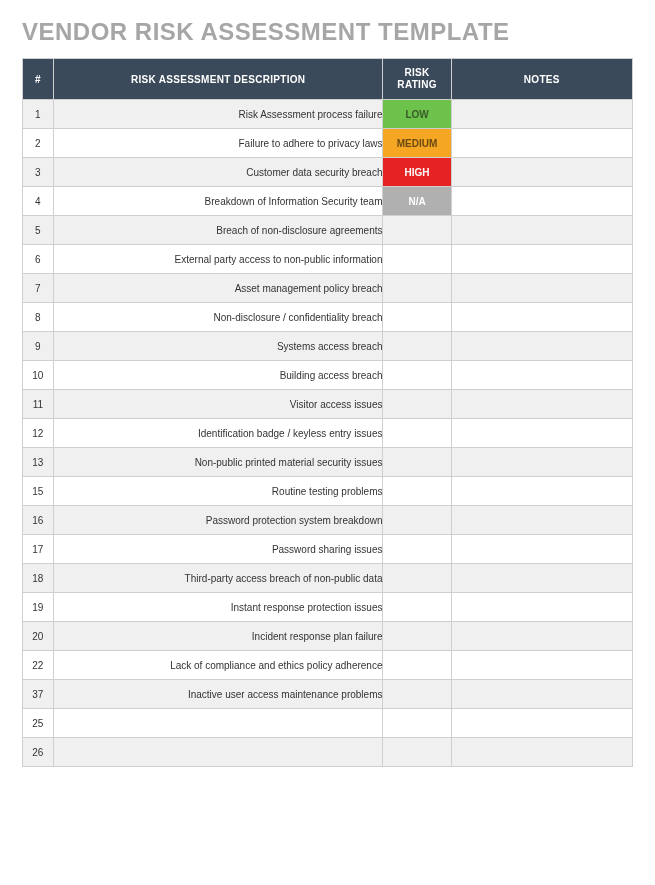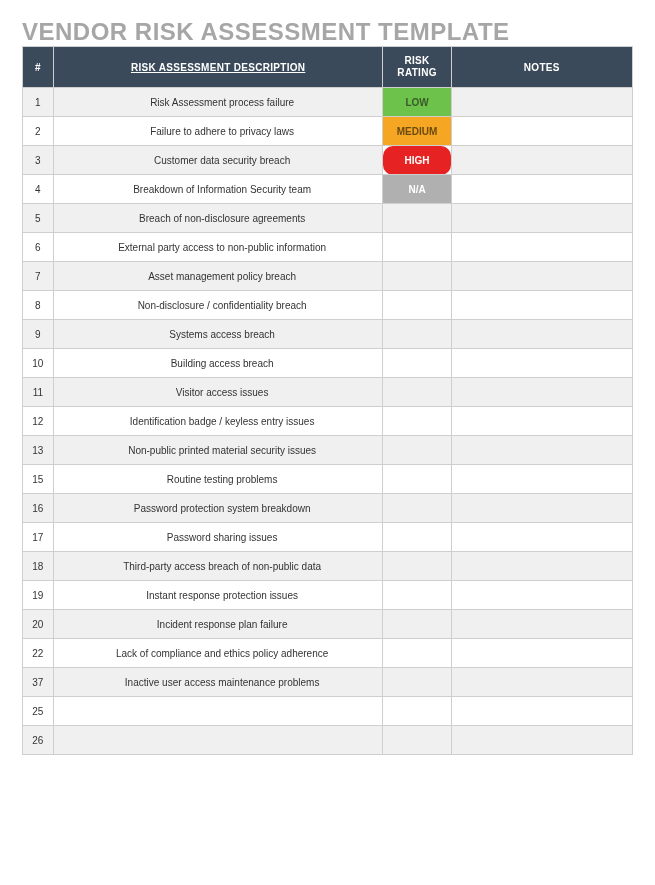--- a/index.html
+++ b/index.html
@@ -7,53 +7,54 @@
       font-family: Arial, Helvetica, sans-serif;
       background: #ffffff;
       width: 655px;
       padding: 18px 22px;
     }
     .title {
       font-size: 24px;
       font-weight: bold;
       color: #a6a6a6;
       letter-spacing: 0.5px;
+      margin-bottom: 12px;
     }
     table {
       width: 100%;
       border-collapse: collapse;
       font-size: 10px;
     }
     thead th {
       background: #3b4a5a;
       color: #ffffff;
       font-weight: bold;
       text-align: center;
       padding: 8px 4px;
       border: 1px solid #cfcfcf;
       font-size: 10px;
       letter-spacing: 0.3px;
     }
     thead th.col-num { width: 28px; }
-    thead th.col-desc { width: 300px; text-decoration: underline; }
+    thead th.col-desc { width: 300px; }
     thead th.col-rating { width: 62px; line-height: 1.2; }
     thead th.col-notes { width: 165px; }
     tbody td {
       border: 1px solid #cfcfcf;
       padding: 0;
       height: 29px;
       vertical-align: middle;
     }
     td.cell-num {
       text-align: center;
       font-size: 10px;
       color: #333;
     }
     td.cell-desc {
-      text-align: center;
+      text-align: right;
       padding-left: 8px;
       font-size: 10px;
       color: #333;
     }
     td.cell-rating {
       text-align: center;
       font-size: 10px;
       font-weight: bold;
       color: #ffffff;
       margin-top: 28px;
@@ -70,21 +71,21 @@
       background: #f0f0f0;
     }
     tbody tr:nth-child(even) .cell-num,
     tbody tr:nth-child(even) .cell-desc,
     tbody tr:nth-child(even) .cell-notes,
     tbody tr:nth-child(even) .cell-rating.empty {
       background: #ffffff;
     }
     .rating-low { background: #6cc24a !important; color: #3a5a2a !important; }
     .rating-medium { background: #f5a623 !important; color: #6b4a10 !important; }
-    .rating-high { background: #e62222 !important; color: #ffffff !important; border-radius: 10px; }
+    .rating-high { background: #e62222 !important; color: #ffffff !important; }
     .rating-na { background: #b0b0b0 !important; color: #ffffff !important; }
   </style>
 </head>
 <body>
 
 <div class="title">VENDOR RISK ASSESSMENT TEMPLATE</div>
 
 <table>
   <thead>
     <tr>

